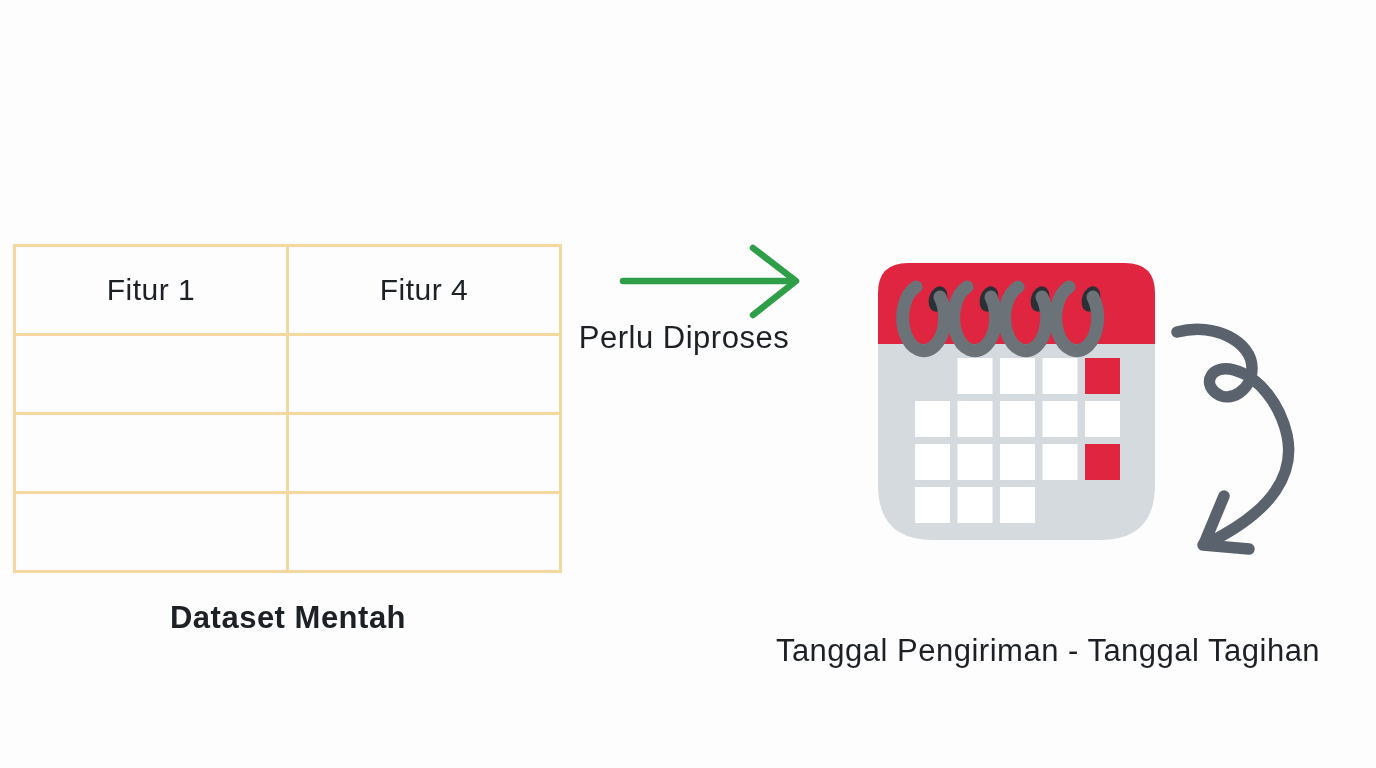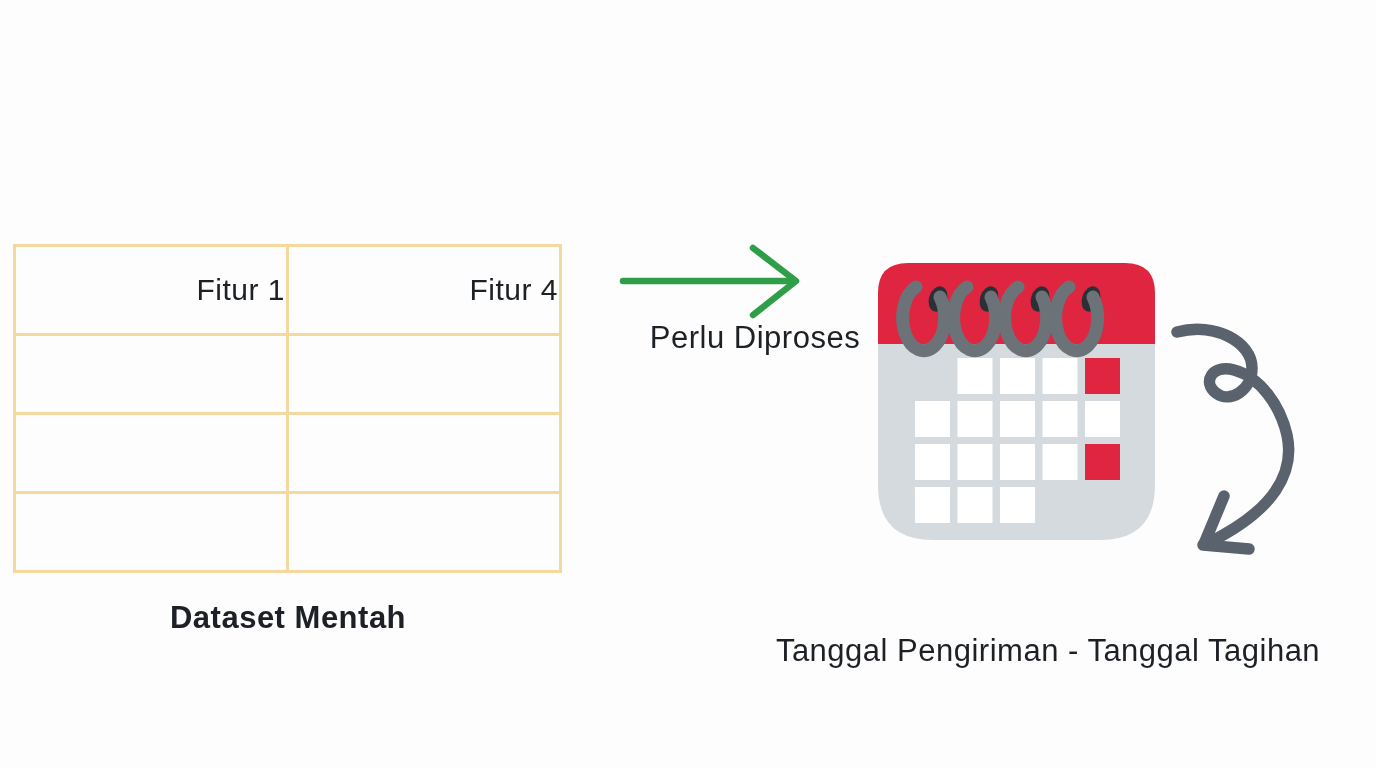--- a/index.html
+++ b/index.html
@@ -10,39 +10,39 @@
     overflow:hidden;
     font-family:"Liberation Sans","DejaVu Sans",sans-serif;
     color:var(--text,#1d2126);
   }
   
   .table-wrap{position:absolute;left:13px;top:244px;}
   table.raw{border-collapse:collapse;width:549px;table-layout:fixed;}
   table.raw th, table.raw td{
     border:3px solid var(--table-border,#f5d7a0);
     background:transparent;
-    text-align:right;vertical-align:middle;
+    text-align:center;vertical-align:middle;
     font-weight:normal;
     font-size:30px;
     letter-spacing:0.5px;
     color:var(--text,#1d2126);
   }
   table.raw th{height:84px;}
   table.raw td{height:74px;}
   
   .diagram-label{
     position:absolute;
     transform:translateX(-50%);
     white-space:nowrap;
     font-size:31px;
     letter-spacing:0.5px;
     color:var(--text,#1d2126);
   }
   .dataset-label{left:288px;top:600px;font-weight:bold;}
-  .process-label{left:755px;top:320px;}
+  .process-label{left:684px;top:320px;}
   .result-label{left:1048px;top:598px;margin-top:35px;}
   
   .green-arrow-svg{position:absolute;left:600px;top:240px;}
   .calendar-svg{position:absolute;left:860px;top:225px;}
   .curved-arrow-svg{position:absolute;left:1150px;top:310px;}
 </style>
 </head>
 <body>
 
 <div class="canvas">

